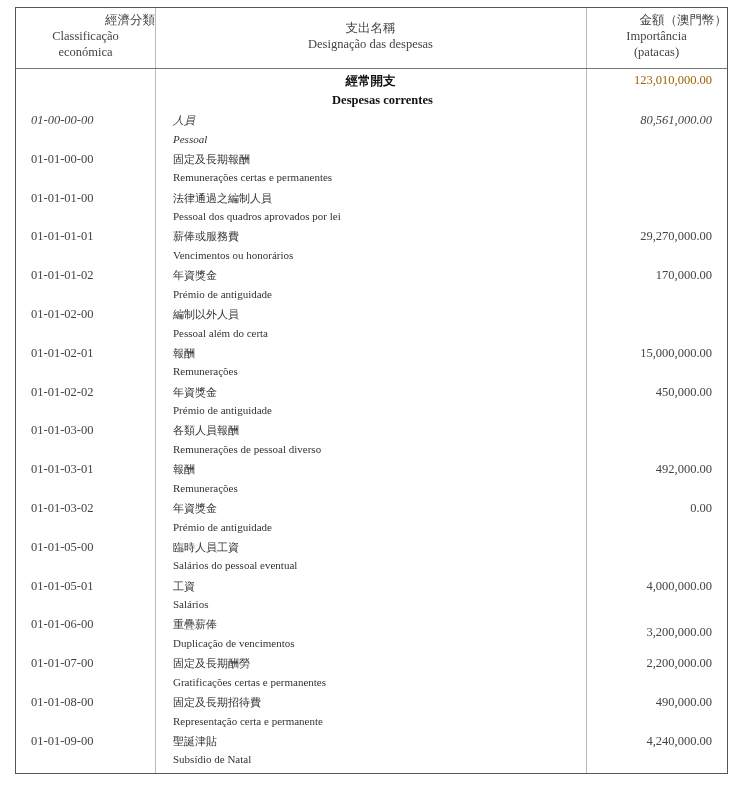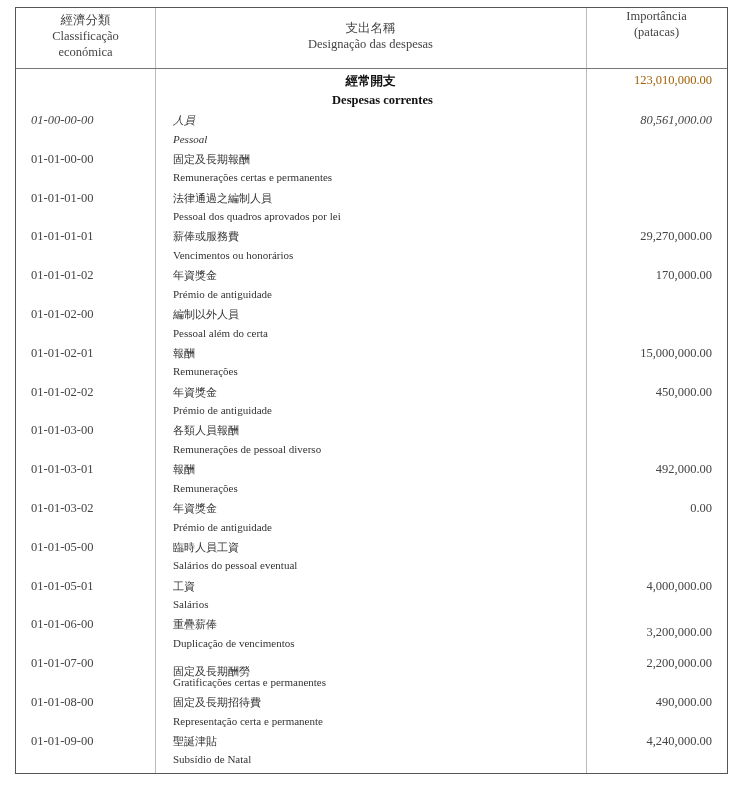--- a/index.html
+++ b/index.html
@@ -5,21 +5,21 @@
   html, body { margin:0; padding:0; background:#ffffff; }
   body { width:745px; height:795px; position:relative; overflow:hidden;
          font-family:"Liberation Serif", "DejaVu Serif", serif; color:#3a3a3a; }
   .tbl { position:absolute; left:15px; top:7px; width:713px; height:767px;
          border:1.5px solid #555; box-sizing:border-box; }
   .vline { position:absolute; top:0; bottom:0; width:1px; background:#bbb; }
   .hline { position:absolute; left:0; right:0; height:1px; background:#777; }
   .hdr { position:absolute; top:0; height:61px; text-align:center;
          font-size:12.5px; line-height:16px; color:#444; }
   .hdr div { white-space:nowrap; }
-  .hdr .l1 { padding-top:4px; }
+  .hdr .l1 { padding-top:4px;text-align:right; }
   .code { position:absolute; left:15px; width:140px; text-align:left;
           font-size:12.5px; color:#444; padding-left:16px; box-sizing:border-box; }
   .desc { position:absolute; left:173px; font-size:11px; color:#333; white-space:nowrap; }
   .amt  { position:absolute; right:33px; font-size:12.5px; color:#444; text-align:right; white-space:nowrap; }
   .ital { font-style:italic; }
   .bold { font-weight:normal; color:#a16207; }
   .center-title { position:absolute; left:155px; width:431px; text-align:center;
                   font-size:12.5px; font-weight:bold; color:#111; }
 </style>
 </head>
@@ -33,20 +33,21 @@
   <div class="hdr" style="left:0; width:139px;">
     <div class="l1">經濟分類</div>
     <div>Classificação</div>
     <div>económica</div>
   </div>
   <div class="hdr" style="left:139px; width:431px;">
     <div style="padding-top:12px;">支出名稱</div>
     <div>Designação das despesas</div>
   </div>
   <div class="hdr" style="left:570px; width:141px;">
+    <div class="l1">金額（澳門幣）</div>
     <div>Importância</div>
     <div>(patacas)</div>
   </div>
 </div>
 
 <div class="center-title" style="top:73px;">經常開支</div>
 <div class="center-title" style="top:93px;padding-left:12px;">Despesas correntes</div>
 <div class="amt bold" style="top:73px;">123,010,000.00</div>
 
 <div id="rows">
@@ -124,21 +125,21 @@
       <div class="amt" style="top: 578.6px;">4,000,000.00</div>
     </div>
     <div>
       <div class="code" style="top: 617.4px;">01-01-06-00</div>
       <div class="desc" style="top: 617.4px;">重疊薪俸</div>
       <div class="desc" style="top: 636.9px;">Duplicação de vencimentos</div>
       <div class="amt" style="top: 625px;">3,200,000.00</div>
     </div>
     <div>
       <div class="code" style="top: 656.2px;">01-01-07-00</div>
-      <div class="desc" style="top: 656.2px; margin-top: 8px;">固定及長期酬勞</div>
+      <div class="desc" style="top: 656.2px;">固定及長期酬勞</div>
       <div class="desc" style="top: 675.7px;">Gratificações certas e permanentes</div>
       <div class="amt" style="top: 656.2px;">2,200,000.00</div>
     </div>
     <div>
       <div class="code" style="top: 695px;">01-01-08-00</div>
       <div class="desc" style="top: 695px;">固定及長期招待費</div>
       <div class="desc" style="top: 714.5px;">Representação certa e permanente</div>
       <div class="amt" style="top: 695px;">490,000.00</div>
     </div>
     <div>

